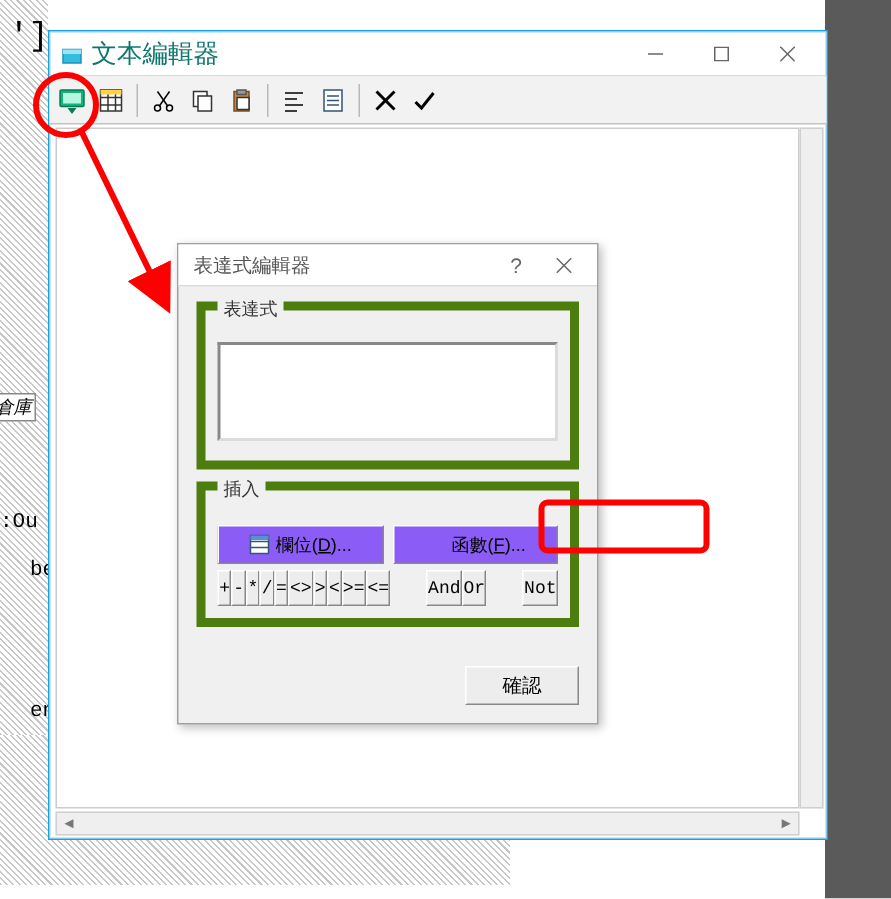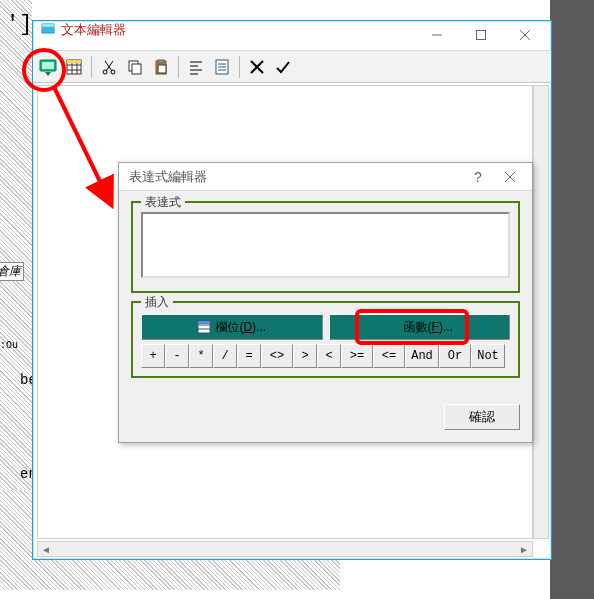--- a/index.html
+++ b/index.html
@@ -31,33 +31,33 @@
     background:#5a5a5a;
   }
 
   
   .codebk {
     position:absolute; left:20px; top:340px; font-family:"Courier New",monospace;
     font-size:14px; color:#000; white-space:pre;
   }
   .codebk span{display:block;}
   .codecut{
-    position:absolute;left:0;top:340px;width:30px;font-family:"Courier New",monospace;font-size:10px;
+    position:absolute;left:0;top:340px;width:30px;font-family:"Courier New",monospace;font-size:14px;
     color:#000;
   }
 
   
   .win {
     position:absolute; left:32px; top:20px; width:520px; height:540px;
     background:#fff; border:1px solid #1ba0d7;
     box-shadow:0 0 0 1px #c9e7f5 inset;
   }
   .titlebar{
-    height:30px; display:flex; align-items:flex-start; padding:0 4px 0 8px;
-    color:#b91c1c; font-size:13px;
+    height:30px; display:flex; align-items:center; padding:0 4px 0 8px;
+    color:#0f766e; font-size:17px;
     border-bottom:1px solid #d9d9d9;
   }
   .titlebar .app-ico{
     width:14px;height:14px;margin-right:6px;
     display:inline-block;
   }
   .titlebar .spacer{flex:1;}
   .winbtn{
     width:44px;height:28px;display:flex;align-items:center;justify-content:center;
     color:#666;
@@ -98,73 +98,73 @@
     border:4px solid #ff0000; border-radius:50%;
     z-index:50;
   }
   .arrow-ann{
     position:absolute; left:44px; top:82px; width:80px; height:130px;
     z-index:50; pointer-events:none;
   }
 
   
   .dlg{
-    position:absolute; left:118px; top:162px; width:415px;
+    position:absolute; left:118px; top:162px; width:281px;
     background:#f0f0f0; border:1px solid #a0a0a0;
     box-shadow:2px 2px 6px rgba(0,0,0,.25);
     z-index:30;
   }
   .dlg .dtitle{
     height:28px;display:flex;align-items:center;padding:0 6px 0 10px;
     color:#555; font-size:13px; background:#fff;
     border-bottom:1px solid #d9d9d9;
   }
   .dlg .dtitle .spacer{flex:1}
   .dlg .dtitle .dwbtn{width:32px;text-align:center;color:#666;font-size:14px;}
   .dlg .body{ padding:10px 12px 12px; }
   .grp{
-    border:2px solid #4d7c0f; padding:9px 8px 10px; margin-bottom:8px;
+    border:6px solid #4d7c0f; padding:21px 8px 10px; margin-bottom:8px;
     position:relative; background:#f0f0f0;
   }
   .grp .lg{
     position:absolute; top:-9px; left:8px; background:#f0f0f0;
     padding:0 4px; color:#333; font-size:12px;
   }
   .expr-input{
     width:100%; height:66px; border:2px inset #dcdcdc; background:#fff;
     resize:none; font-family:inherit; font-size:12px;
   }
 
   .btnrow{display:flex; gap:6px; margin-top:2px;}
   .btn3d{
     flex:1; height:26px;
     border:1px solid #888;
     border-top-color:#fff;border-left-color:#fff;
-    background:#0f766e;
+    background:#8b5cf6;
     display:flex;align-items:center;justify-content:center;gap:4px;
     font-size:12px;color:#000;
     padding:0 4px;
     white-space:nowrap;
   }
   .btn3d .u{text-decoration:underline;}
   .btn3d .mini{width:14px;height:14px;display:inline-flex;align-items:center;justify-content:center;}
 
   .oprow{display:flex;gap:0;margin-top:4px;}
   .op{
     height:24px;
     border:1px solid #888;
     border-top-color:#fff;border-left-color:#fff;
     background:#ededed;
     display:flex;align-items:center;justify-content:center;
     font-size:12px;color:#000;
     font-family:"Courier New",monospace;
   }
   .op.small{width:24px;}
   .op.med{width:32px;}
-  .op.big{width:34px;}
+  .op.big{width:34px;margin-left:24px;}
   .red-box{
     position:absolute; border:4px solid #ff0000; border-radius:6px;
     z-index:40; pointer-events:none;
   }
 
   .dlg-actions{
     display:flex; justify-content:flex-end; gap:20px; padding:6px 12px 12px;
   }
   .stdbtn{
     width:76px;height:26px;

